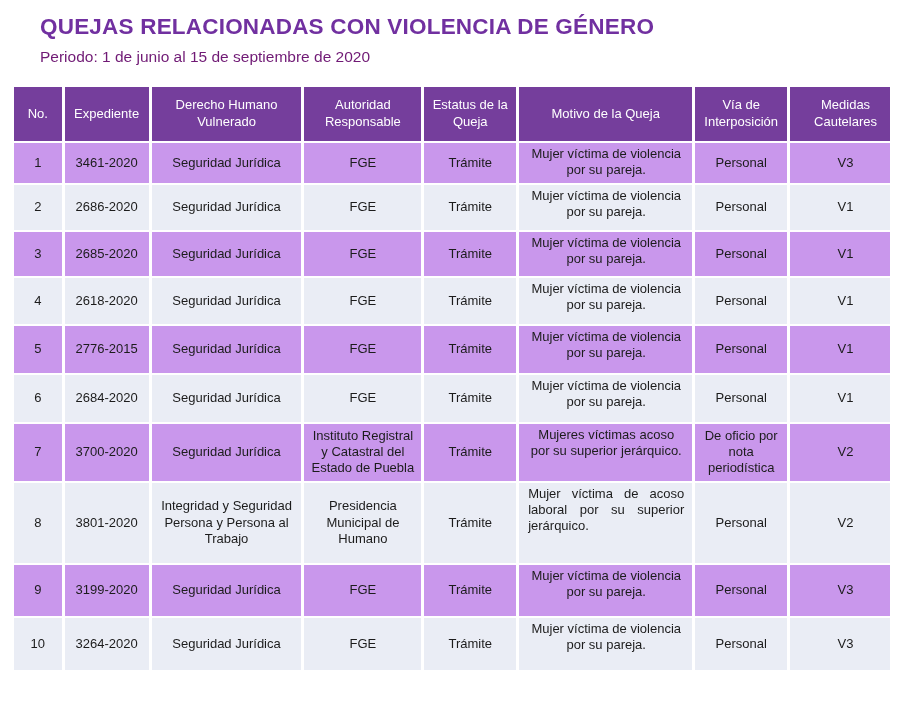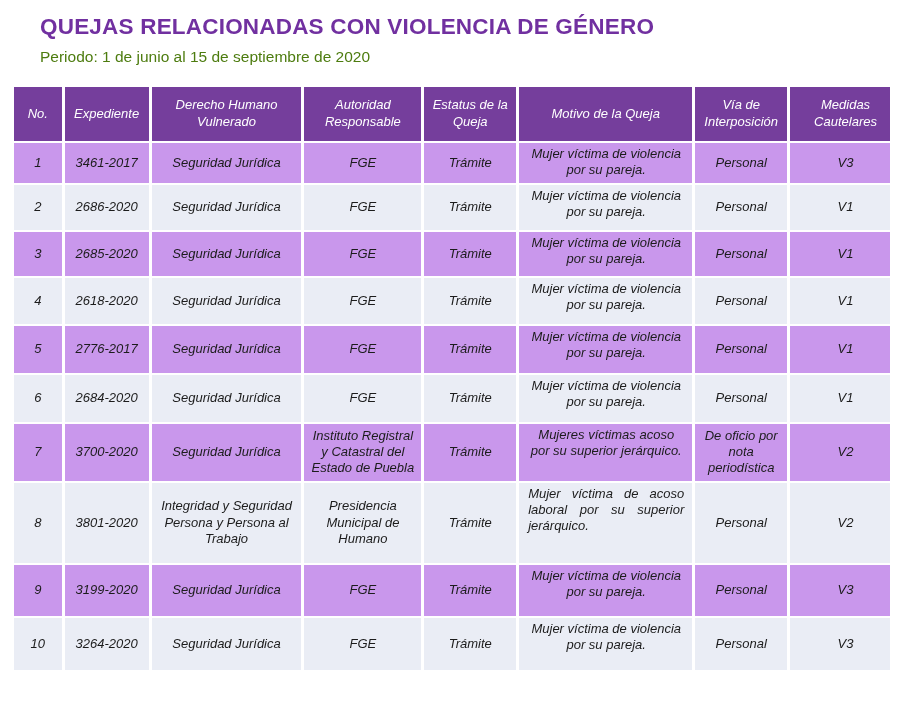--- a/index.html
+++ b/index.html
@@ -23,30 +23,29 @@
   .doc-title {
     color: var(--title-color, #7130a0);
     font-size: 22.5px;
     font-weight: 700;
     letter-spacing: 0.2px;
     margin: 0 0 6px 0;
   }
   .doc-subtitle {
     font-size: 15.5px;
     line-height: 1.4;
-    color: #4d7c0f;
+    color: #701a75;
     margin: 0;
   }
   table.quejas {
     border-collapse: separate;
     border-spacing: 3px 2.5px;
     margin: 17px 0 0 11px;
     width: 893px;
     table-layout: fixed;
-    font-style: italic;
   }
   th, td {
     font-size: 13px;
     text-align: center;
     vertical-align: middle;
     padding: 2px 4px;
     overflow: hidden;
     line-height: 1.25;
   }
   thead th {
@@ -97,21 +96,21 @@
           <th>Autoridad Responsable</th>
           <th>Estatus de la Queja</th>
           <th>Motivo de la Queja</th>
           <th>Vía de Interposición</th>
           <th>Medidas Cautelares</th>
         </tr>
       </thead>
     <tbody>
         <tr class="purple" style="height: 40px;">
           <td class="c-no">1</td>
-          <td class="c-expediente">3461-2017</td>
+          <td class="c-expediente">3461-2020</td>
           <td class="c-derecho">Seguridad Jurídica</td>
           <td class="c-autoridad">FGE</td>
           <td class="c-estatus">Trámite</td>
           <td class="c-motivo">Mujer víctima de violencia por su pareja.</td>
           <td class="c-via">Personal</td>
           <td class="c-medidas">V3</td>
         </tr>
         <tr class="gray" style="height: 45px;">
           <td class="c-no">2</td>
           <td class="c-expediente">2686-2020</td>
@@ -137,21 +136,21 @@
           <td class="c-expediente">2618-2020</td>
           <td class="c-derecho">Seguridad Jurídica</td>
           <td class="c-autoridad">FGE</td>
           <td class="c-estatus">Trámite</td>
           <td class="c-motivo">Mujer víctima de violencia por su pareja.</td>
           <td class="c-via">Personal</td>
           <td class="c-medidas">V1</td>
         </tr>
         <tr class="purple" style="height: 47px;">
           <td class="c-no">5</td>
-          <td class="c-expediente">2776-2017</td>
+          <td class="c-expediente">2776-2015</td>
           <td class="c-derecho">Seguridad Jurídica</td>
           <td class="c-autoridad">FGE</td>
           <td class="c-estatus">Trámite</td>
           <td class="c-motivo">Mujer víctima de violencia por su pareja.</td>
           <td class="c-via">Personal</td>
           <td class="c-medidas">V1</td>
         </tr>
         <tr class="gray" style="height: 47px;">
           <td class="c-no">6</td>
           <td class="c-expediente">2684-2020</td>

